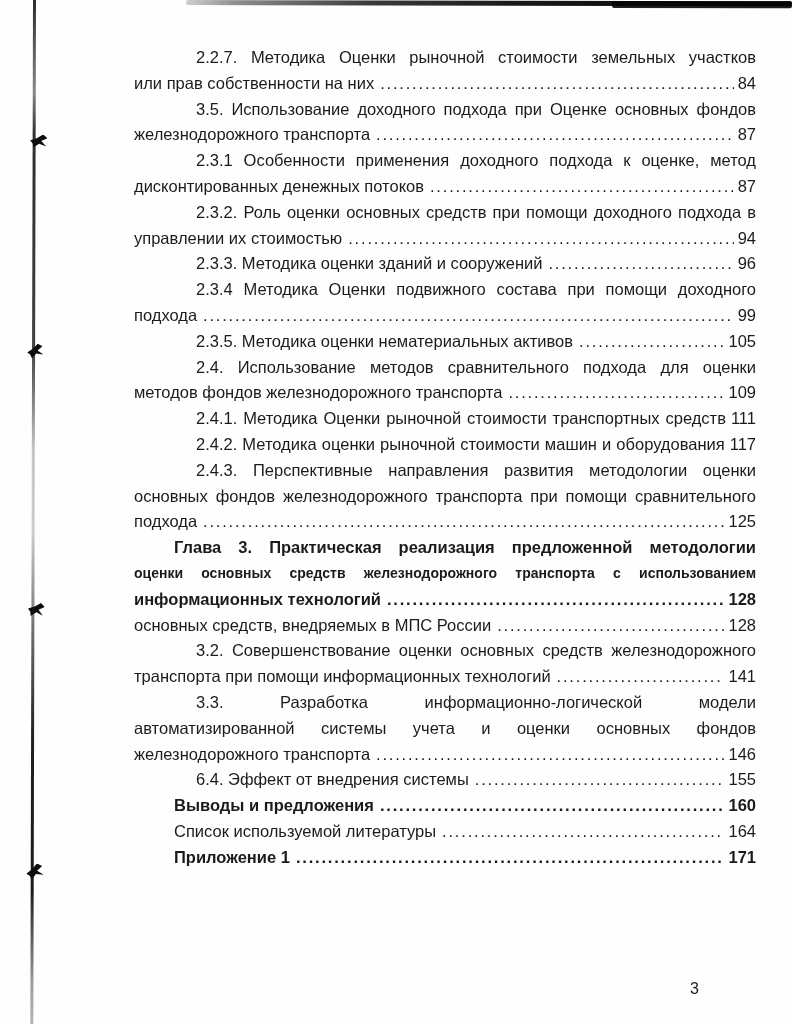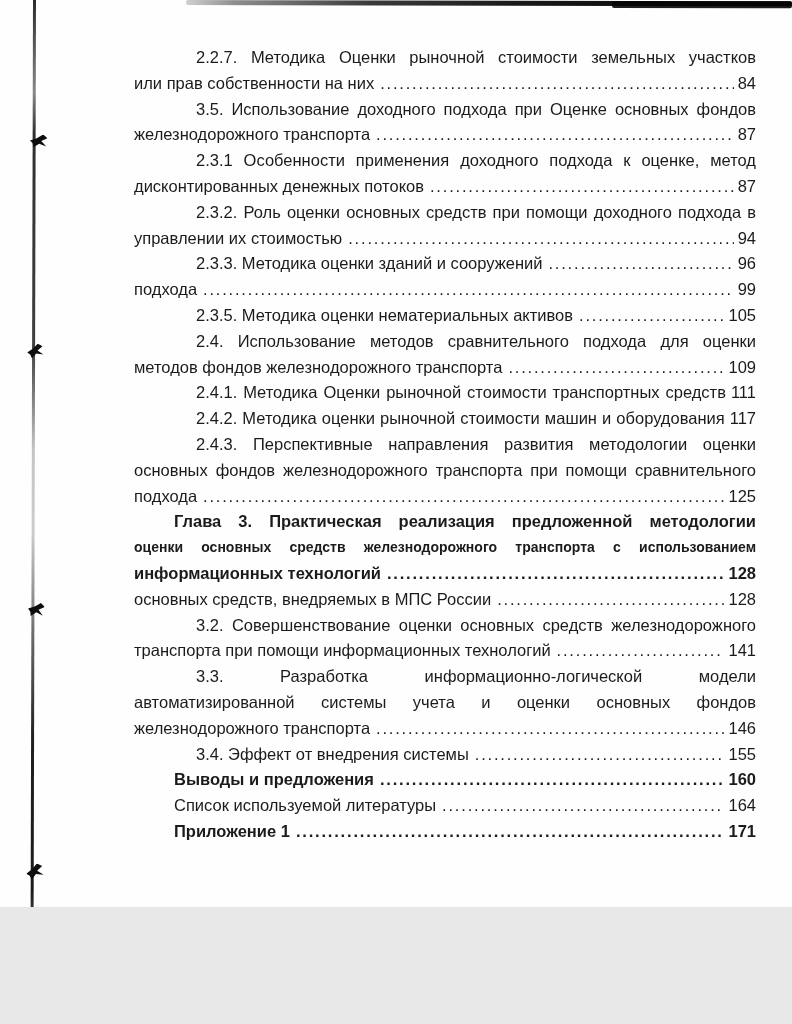--- a/index.html
+++ b/index.html
@@ -1,18 +1,18 @@
 <!DOCTYPE html>
 <html><head>
 <meta charset="utf-8">
 <style>
   html,body{margin:0;padding:0;background:#e8e8e8;}
   .page{
     position:relative;
-    width:792px;height:907px;
+    width:792px;height:1024px;
     background:#fefefe;
     overflow:hidden;
     font-family:"Liberation Sans","DejaVu Sans",sans-serif;
     color:#1b1b1b;
   }
   
   .top-band{
     position:absolute;top:0;left:186px;width:606px;height:5px;
     background:linear-gradient(to right,
       rgba(70,70,70,.25), rgba(50,50,50,.55) 8%, rgba(25,25,25,.85) 30%,
@@ -96,20 +96,21 @@
       <div class="line lvl-section row">
         <span class="txt">управлении их стоимостью</span>
         <span class="dots">........................................................................................................................................................................................................</span>
         <span class="pg">94</span>
       </div>
       <div class="line lvl-section indent row">
         <span class="txt">2.3.3. Методика оценки зданий и сооружений</span>
         <span class="dots">........................................................................................................................................................................................................</span>
         <span class="pg">96</span>
       </div>
+      <div class="line lvl-section indent fill">2.3.4 Методика Оценки подвижного состава при помощи доходного</div>
       <div class="line lvl-section row">
         <span class="txt">подхода</span>
         <span class="dots">........................................................................................................................................................................................................</span>
         <span class="pg">99</span>
       </div>
       <div class="line lvl-section indent row">
         <span class="txt">2.3.5. Методика оценки нематериальных активов</span>
         <span class="dots">........................................................................................................................................................................................................</span>
         <span class="pg">105</span>
       </div>
@@ -153,21 +154,21 @@
         <span class="pg">141</span>
       </div>
       <div class="line lvl-section indent fill">3.3. Разработка информационно-логической модели</div>
       <div class="line lvl-section fill">автоматизированной системы учета и оценки основных фондов</div>
       <div class="line lvl-section row">
         <span class="txt">железнодорожного транспорта</span>
         <span class="dots">........................................................................................................................................................................................................</span>
         <span class="pg">146</span>
       </div>
       <div class="line lvl-section indent row">
-        <span class="txt">3.4. Эффект от внедрения системы</span>
+        <span class="txt">6.4. Эффект от внедрения системы</span>
         <span class="dots">........................................................................................................................................................................................................</span>
         <span class="pg">155</span>
       </div>
       <div class="line lvl-chapter bold indent row">
         <span class="txt">Выводы и предложения</span>
         <span class="dots">........................................................................................................................................................................................................</span>
         <span class="pg">160</span>
       </div>
       <div class="line lvl-chapter indent row">
         <span class="txt">Список используемой литературы</span>

